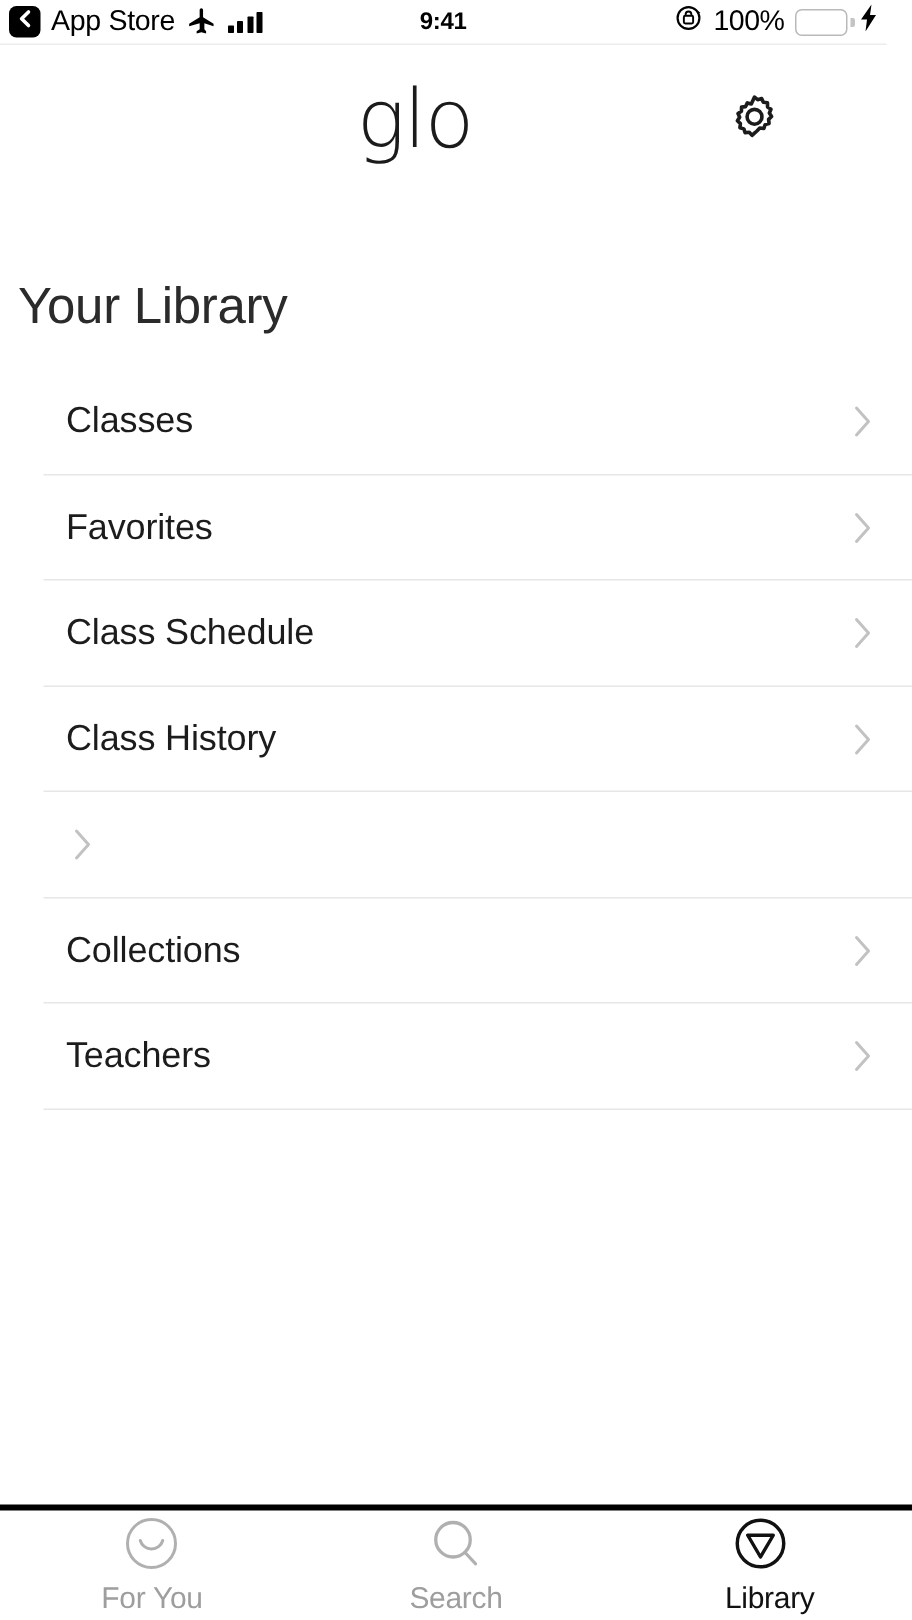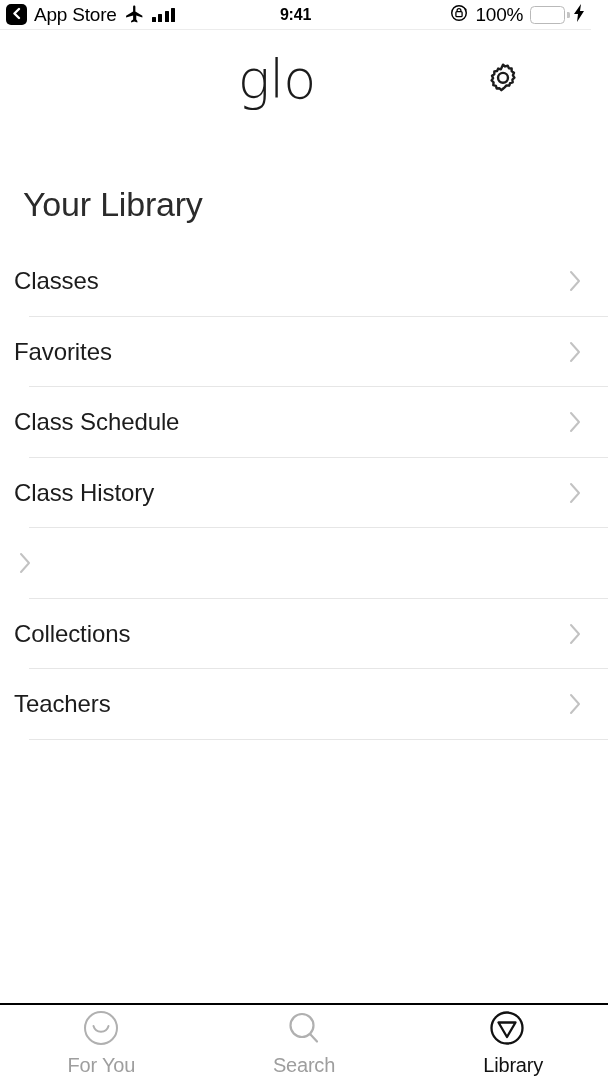--- a/index.html
+++ b/index.html
@@ -60,40 +60,40 @@
     font-size:54px; font-weight:300; color:#1b1b1b;
     letter-spacing:-1px; line-height:1;
   }
   .gear-btn {
     position:absolute; right:32px; top:50px; transform:translateY(-50%);
     width:36px; height:36px; display:flex; align-items:center; justify-content:center;
   }
 
   
   .page-title {
-    position:absolute; left:23px; top:185px;
+    position:absolute; left:12px; top:185px;
     font-size:34px; font-weight:400; color:#2b2b2b; letter-spacing:-.2px;
   }
 
   
   .list { position:absolute; left:0; top:246px; width:608px; }
   .row {
     position:relative; height:70.5px; display:flex; align-items:center;
-    padding-left:14px; padding-right:22px;
+    padding-left:44px; padding-right:22px;
   }
   .row-label { font-size:24px; color:#1c1c1c; font-weight:400; letter-spacing:-.1px; flex:1; }
   .chev { width:22px; height:22px; display:flex; align-items:center; justify-content:center; }
   .sep {
     position:absolute; left:29px; right:0; bottom:0; height:1px; background:#e6e6e6;
   }
 
   
   .tabbar {
     position:absolute; left:0; bottom:0; width:608px; height:77px;
-    border-top:2px solid #000000; background:#fff; display:flex;
+    border-top:4px solid #000000; background:#fff; display:flex;
   }
   .tab { flex:1; display:flex; flex-direction:column; align-items:center; justify-content:center; gap:6px; }
   .tab-icon { height:40px; display:flex; align-items:center; justify-content:center; }
   .tab-label { font-size:20px; letter-spacing:-.2px; }
   .tab.inactive .tab-label { color:#9e9e9e; }
   .tab.active .tab-label { color:#111;margin-left:13px; }
 </style>
 </head>
 <body>
 

